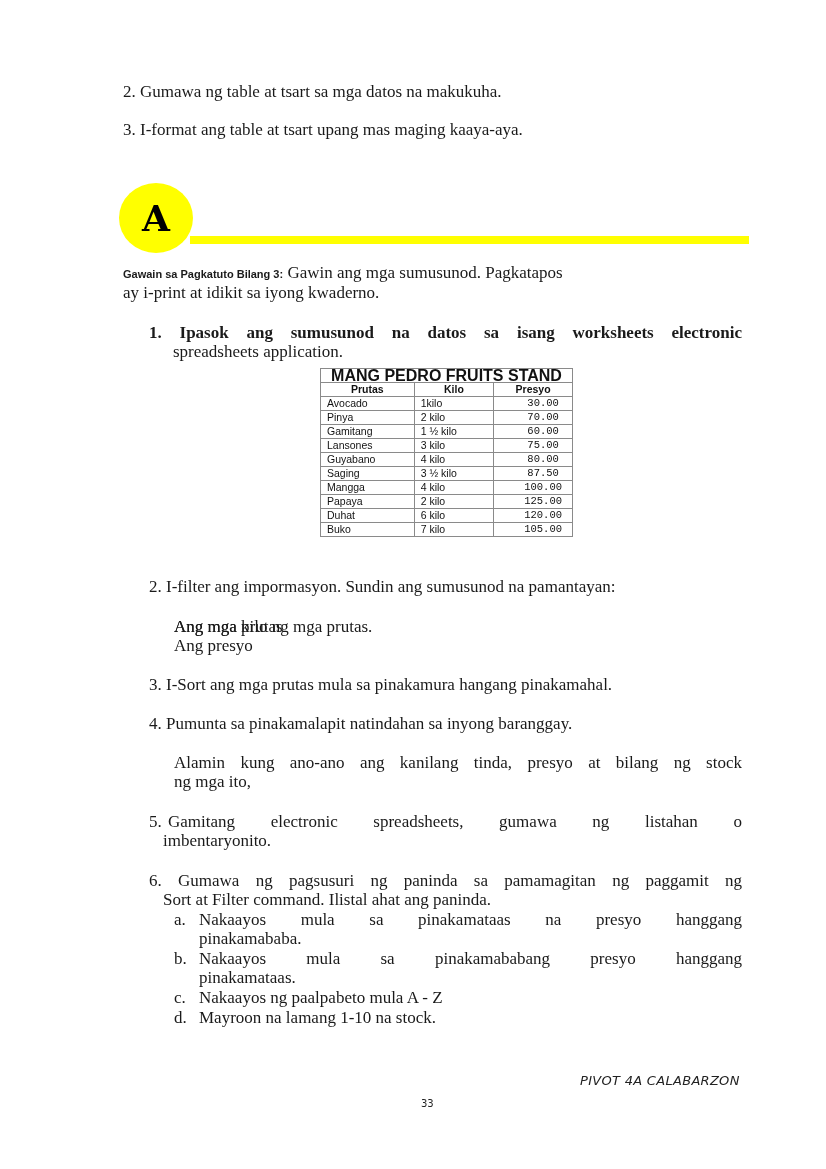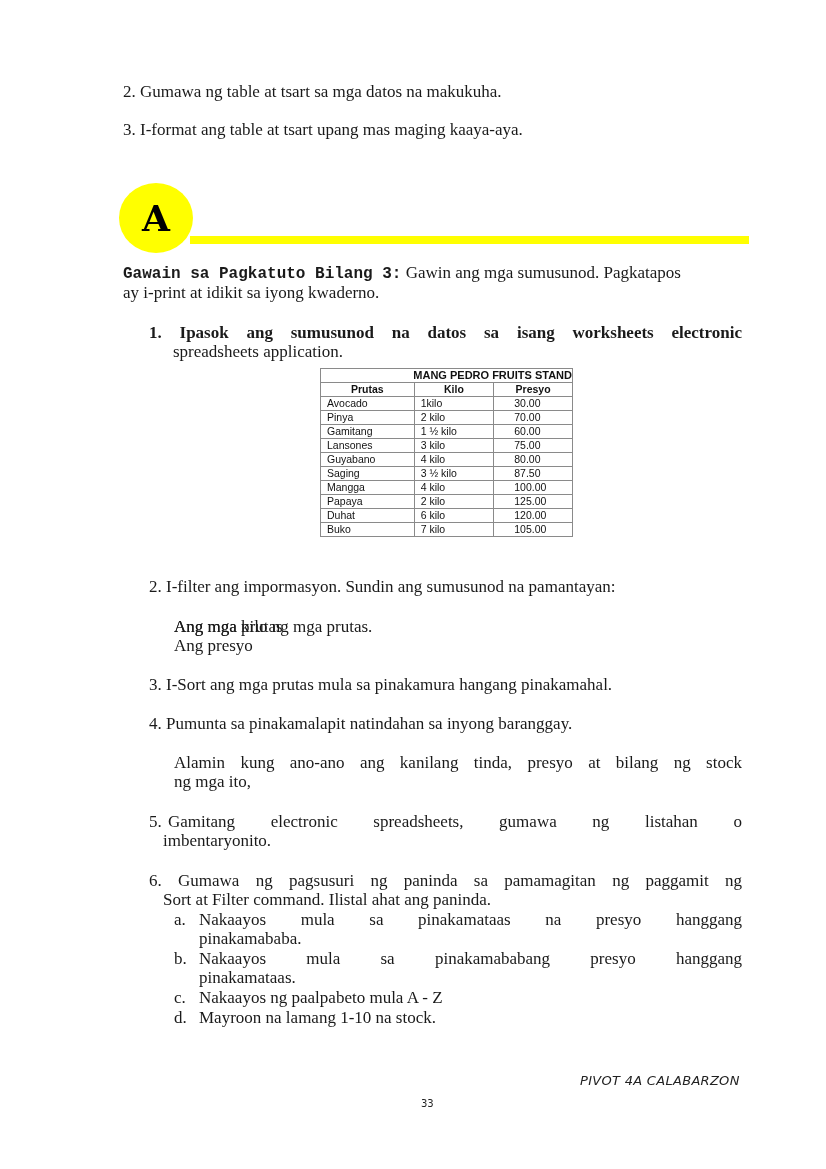--- a/index.html
+++ b/index.html
@@ -13,41 +13,41 @@
            background: #ffff00; border-radius: 50%; }
   .badge span { position: absolute; left: 0; right: 0; top: 14px; text-align: center;
                 font-family: "DejaVu Serif", serif; font-weight: bold; font-size: 36px; color: #000; }
   .yellow-rule { position: absolute; left: 190px; top: 236px; width: 559px; height: 8px; background: #ffff00; }
 
   table.fruits { position: absolute; left: 320px; top: 368px; width: 253px;
                  border-collapse: collapse; font-family: "Liberation Sans", "DejaVu Sans", sans-serif;
                  font-size: 10.5px; line-height: 13px; color: #111; }
   table.fruits td, table.fruits th { border: 1px solid #8a8a8a; padding: 0 0 0 6px; height: 13px; }
   table.fruits th { font-weight: bold; text-align: center; padding: 0; }
-  table.fruits td.num { text-align: left; padding: 0 0 0 20px; }
-  table.fruits tr.title th { font-size: 11px; text-align: right; }
+  table.fruits td.num { text-align: center; padding: 0 0 0 20px; font-family: Liberation Mono, monospace; }
+  table.fruits tr.title th { font-size: 16px; }
 
   .footer-right { position: absolute; left: 580px; top: 1073px; font-family: "DejaVu Sans", "Liberation Sans", sans-serif;
                   font-style: italic; font-size: 13px; letter-spacing: 0.3px; color: #222; }
   .page-num { position: absolute; left: 421px; top: 1098px; font-family: "DejaVu Sans", "Liberation Sans", sans-serif;
               font-size: 10px; color: #222; }
 </style>
 </head>
 <body>
 
 <div class="abs serif" style="left:123px; top:82px;">2. Gumawa ng table at tsart sa mga datos na makukuha.</div>
 <div class="abs serif" style="left:123px; top:120px;">3. I-format ang table at tsart upang mas maging kaaya-aya.</div>
 
 <div class="badge">
   <span>A</span>
 </div>
 <div class="yellow-rule"></div>
 
 <div class="abs serif" style="left:123px; top:263px; width:620px;">
-  <b style="font-family:Liberation Mono, monospace; font-size:16px;">Gawain sa Pagkatuto Bilang 3:</b><span> Gawin ang mga sumusunod. Pagkatapos</span>
+  <b style="font-family:Liberation Sans, sans-serif; font-size:11px;">Gawain sa Pagkatuto Bilang 3:</b><span> Gawin ang mga sumusunod. Pagkatapos</span>
 </div>
 <div class="abs serif" style="left:123px; top:283px;">ay i-print at idikit sa iyong kwaderno.</div>
 
 <div class="abs serif justfull" style="left:149px; top:323px; width:593px;font-weight:bold;">1. Ipasok ang sumusunod na datos sa isang worksheets electronic</div>
 <div class="abs serif" style="left:173px; top:342px;">spreadsheets application.</div>
 
 <table class="fruits">
   <colgroup>
       <col style="width:94px">
       <col style="width:80px">

